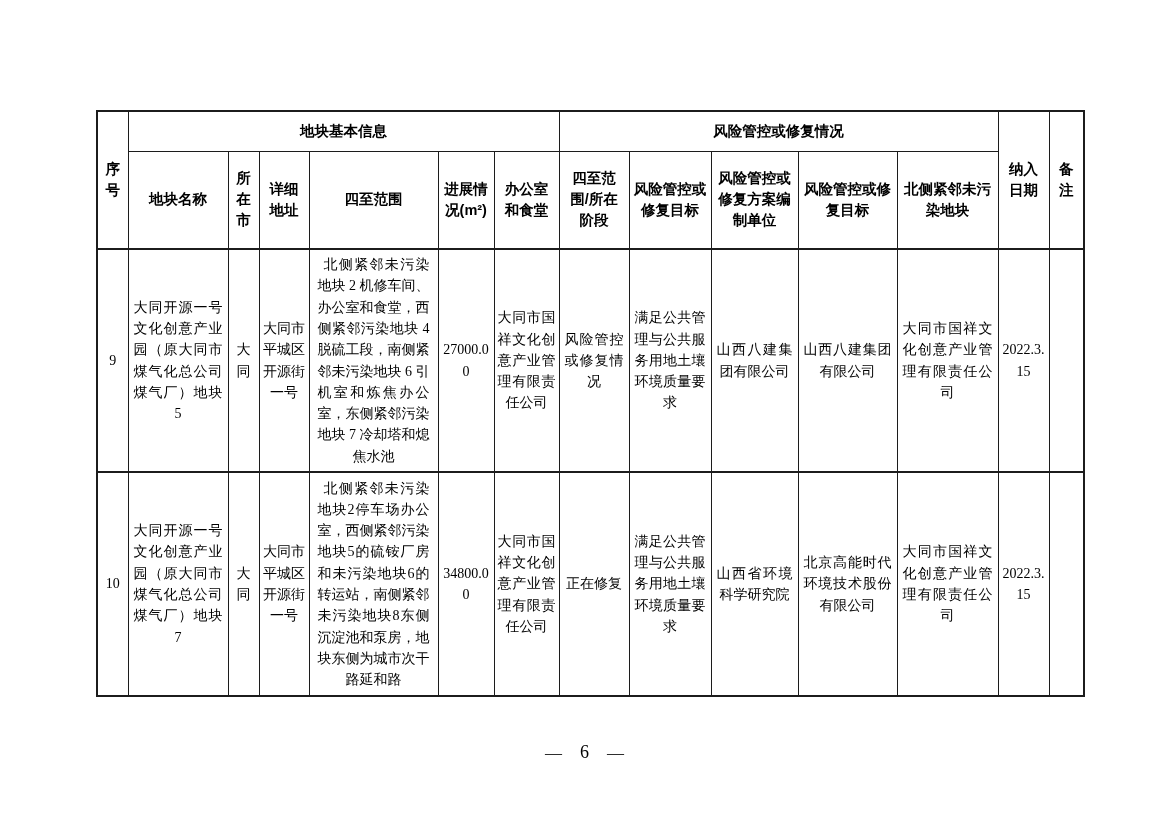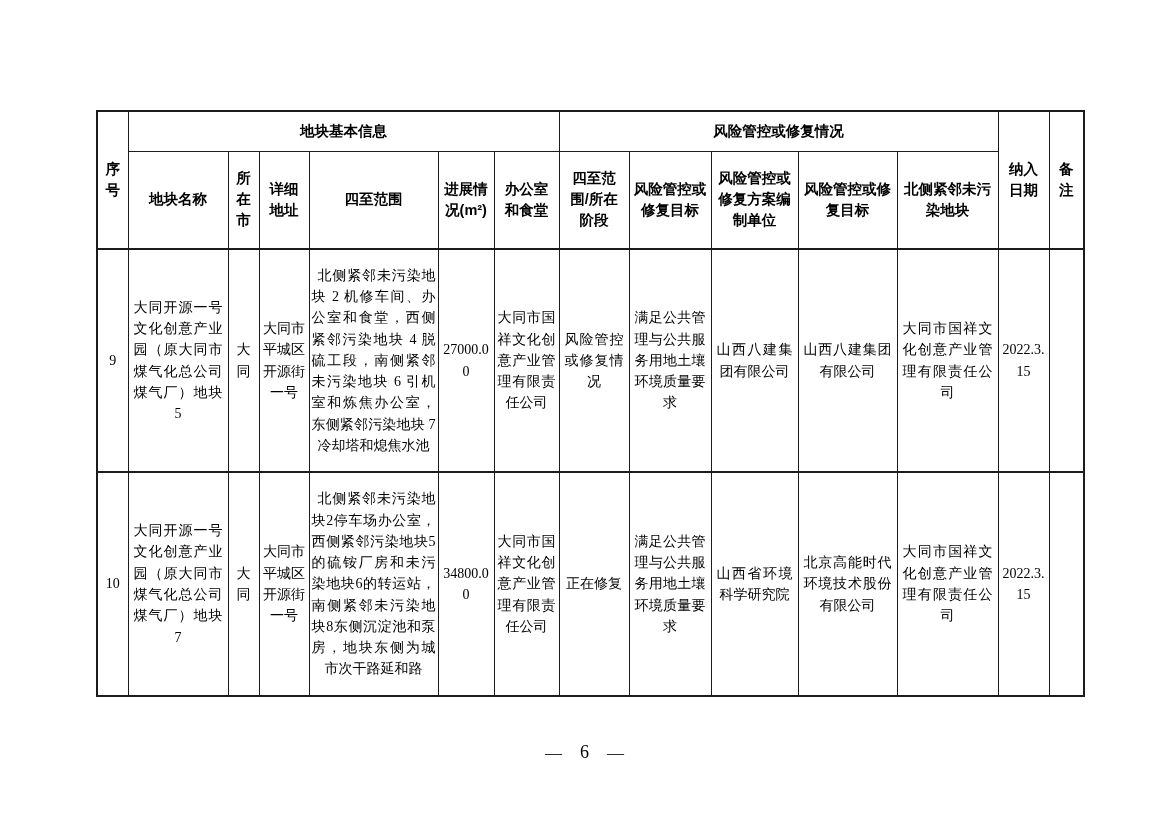--- a/index.html
+++ b/index.html
@@ -47,21 +47,21 @@
     line-height: 1.52;
     border-top-width: 2px;
   }
   tbody tr.row-9 { height: 223px; }
   tbody tr.row-10 { height: 224px; }
   .just {
     text-align: justify;
     text-align-last: center;
     text-justify: inter-character;
   }
-  td.boundaries { padding: 2px 2px; text-indent: 6px; }
+  td.boundaries { padding: 2px 8px; text-indent: 6px; }
   td.tight { padding: 2px 3px; }
   td.num { padding: 16px 4px; margin-top: 25px; }
   .footer {
     position: absolute;
     top: 742px; left: 0;
     width: 100%;
     display: flex;
     justify-content: center;
     align-items: center;
     gap: 18px;

